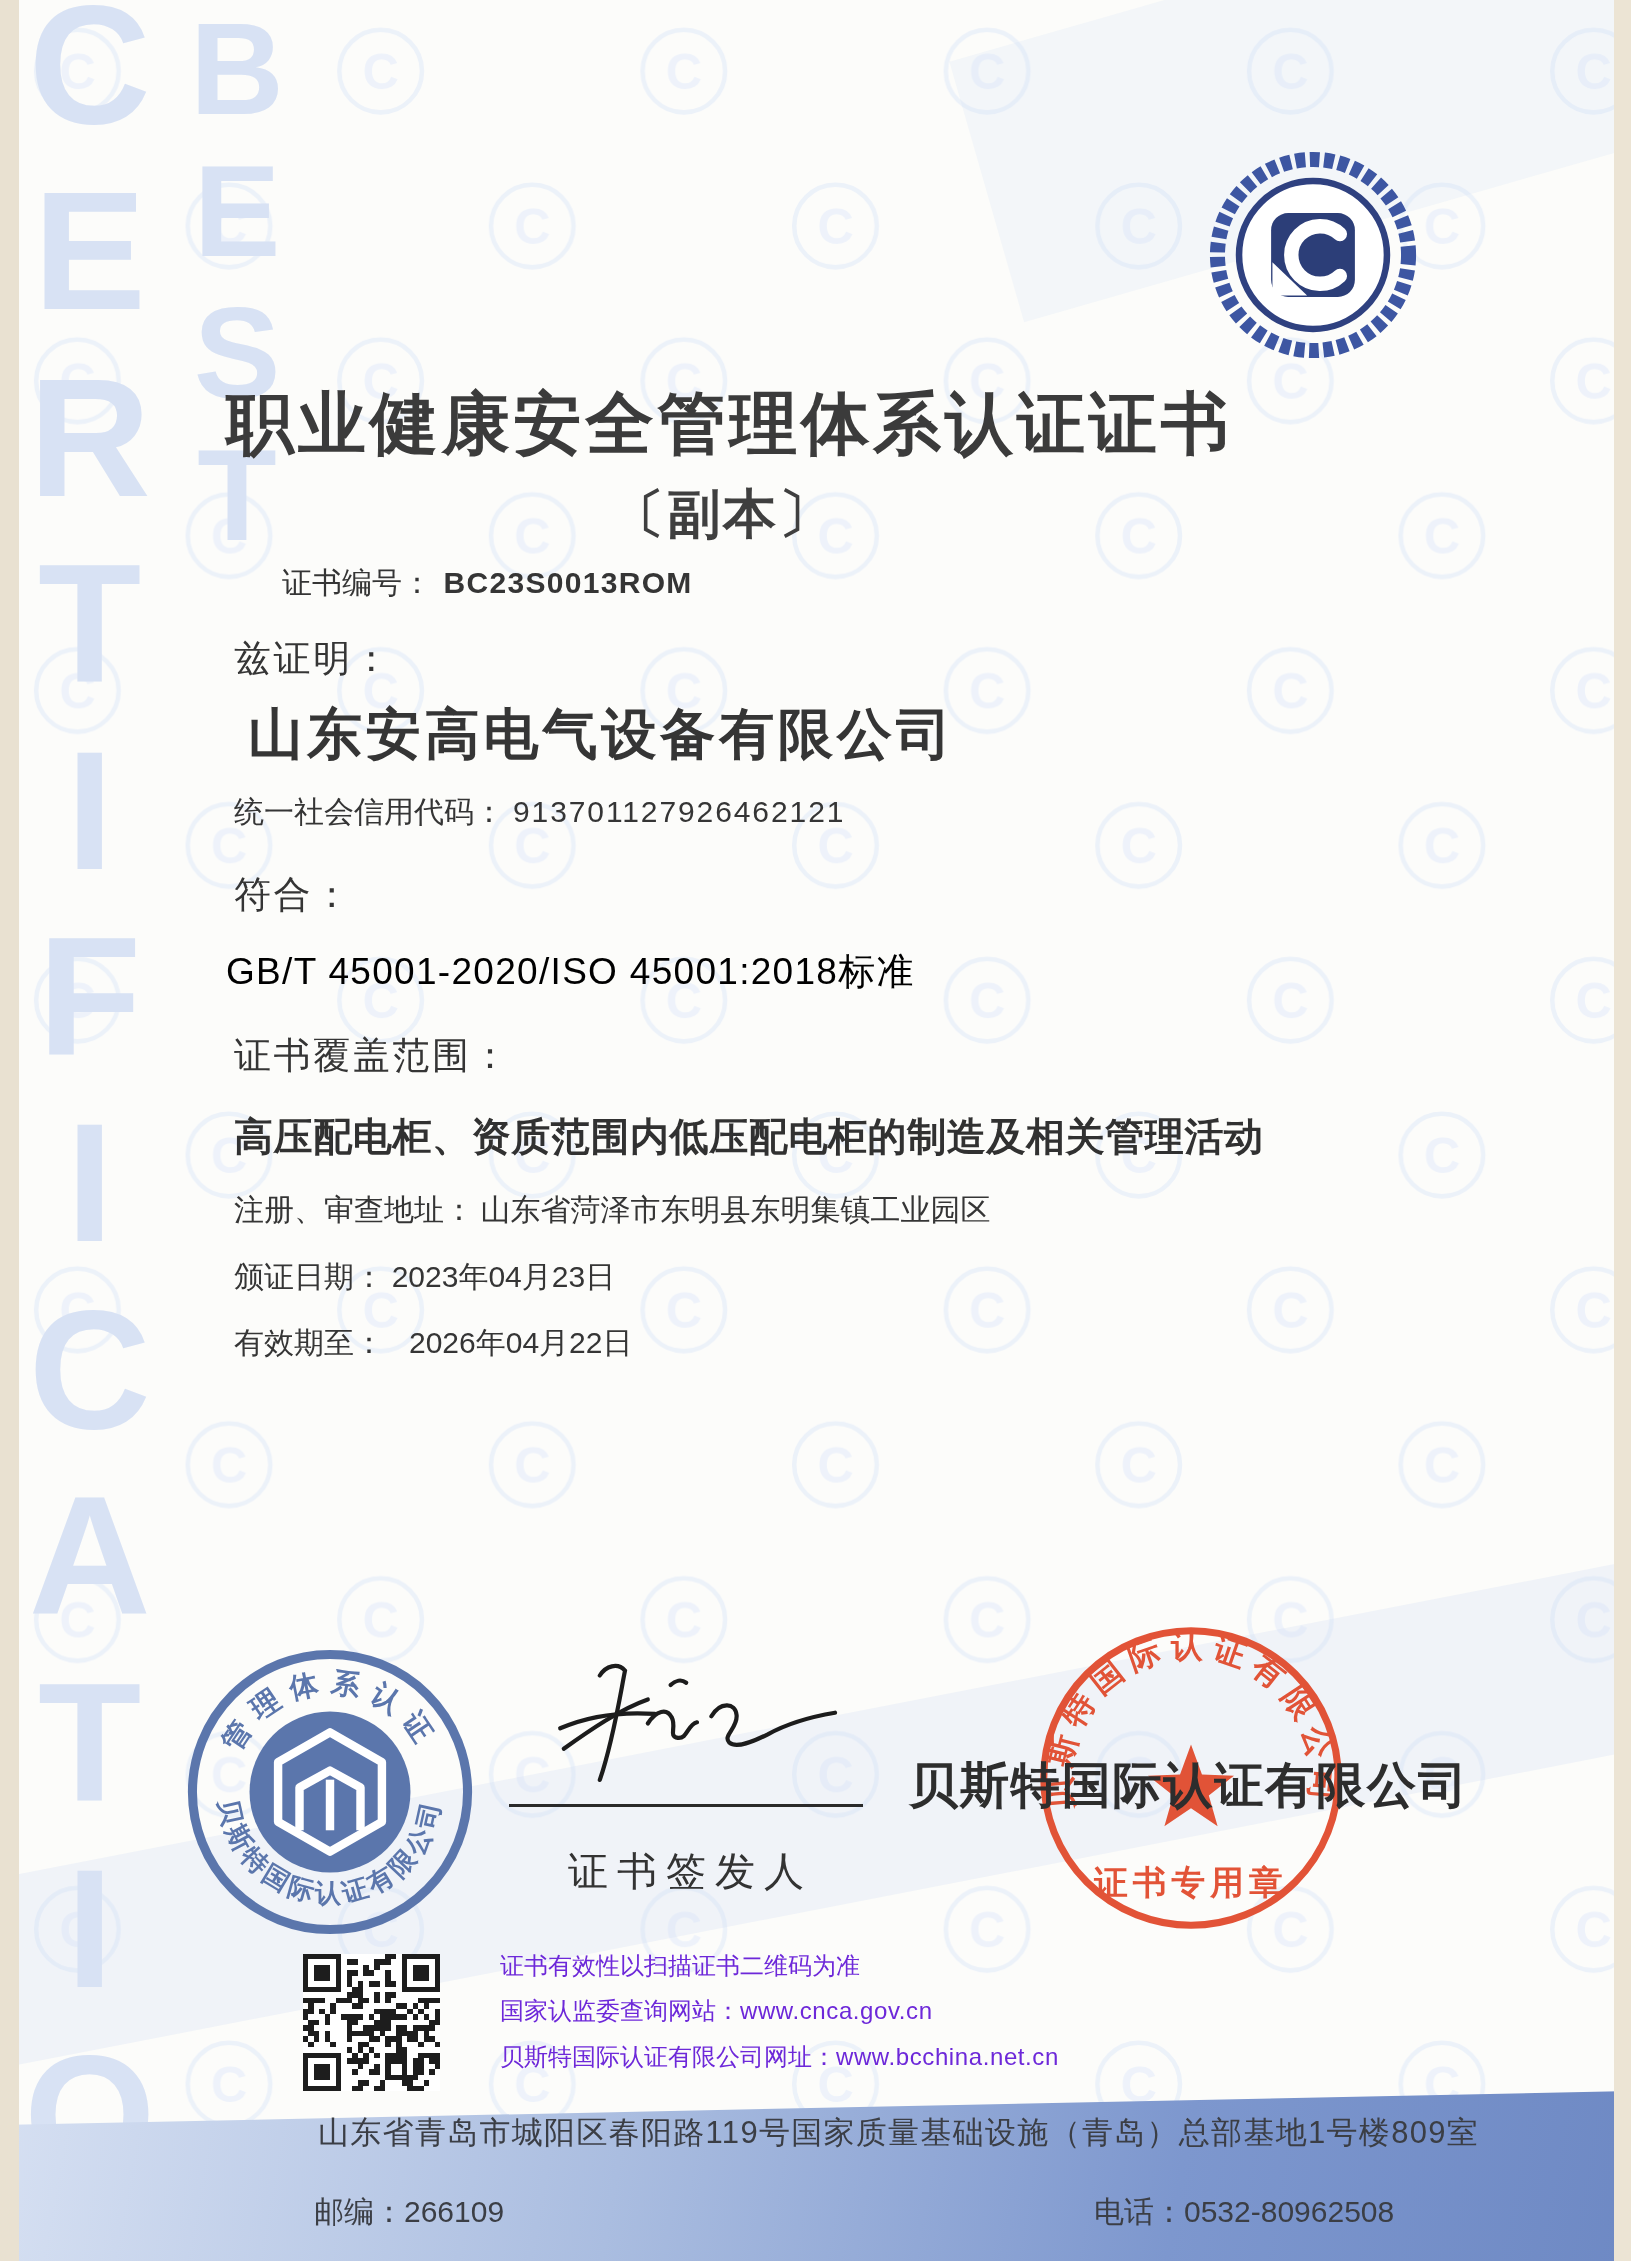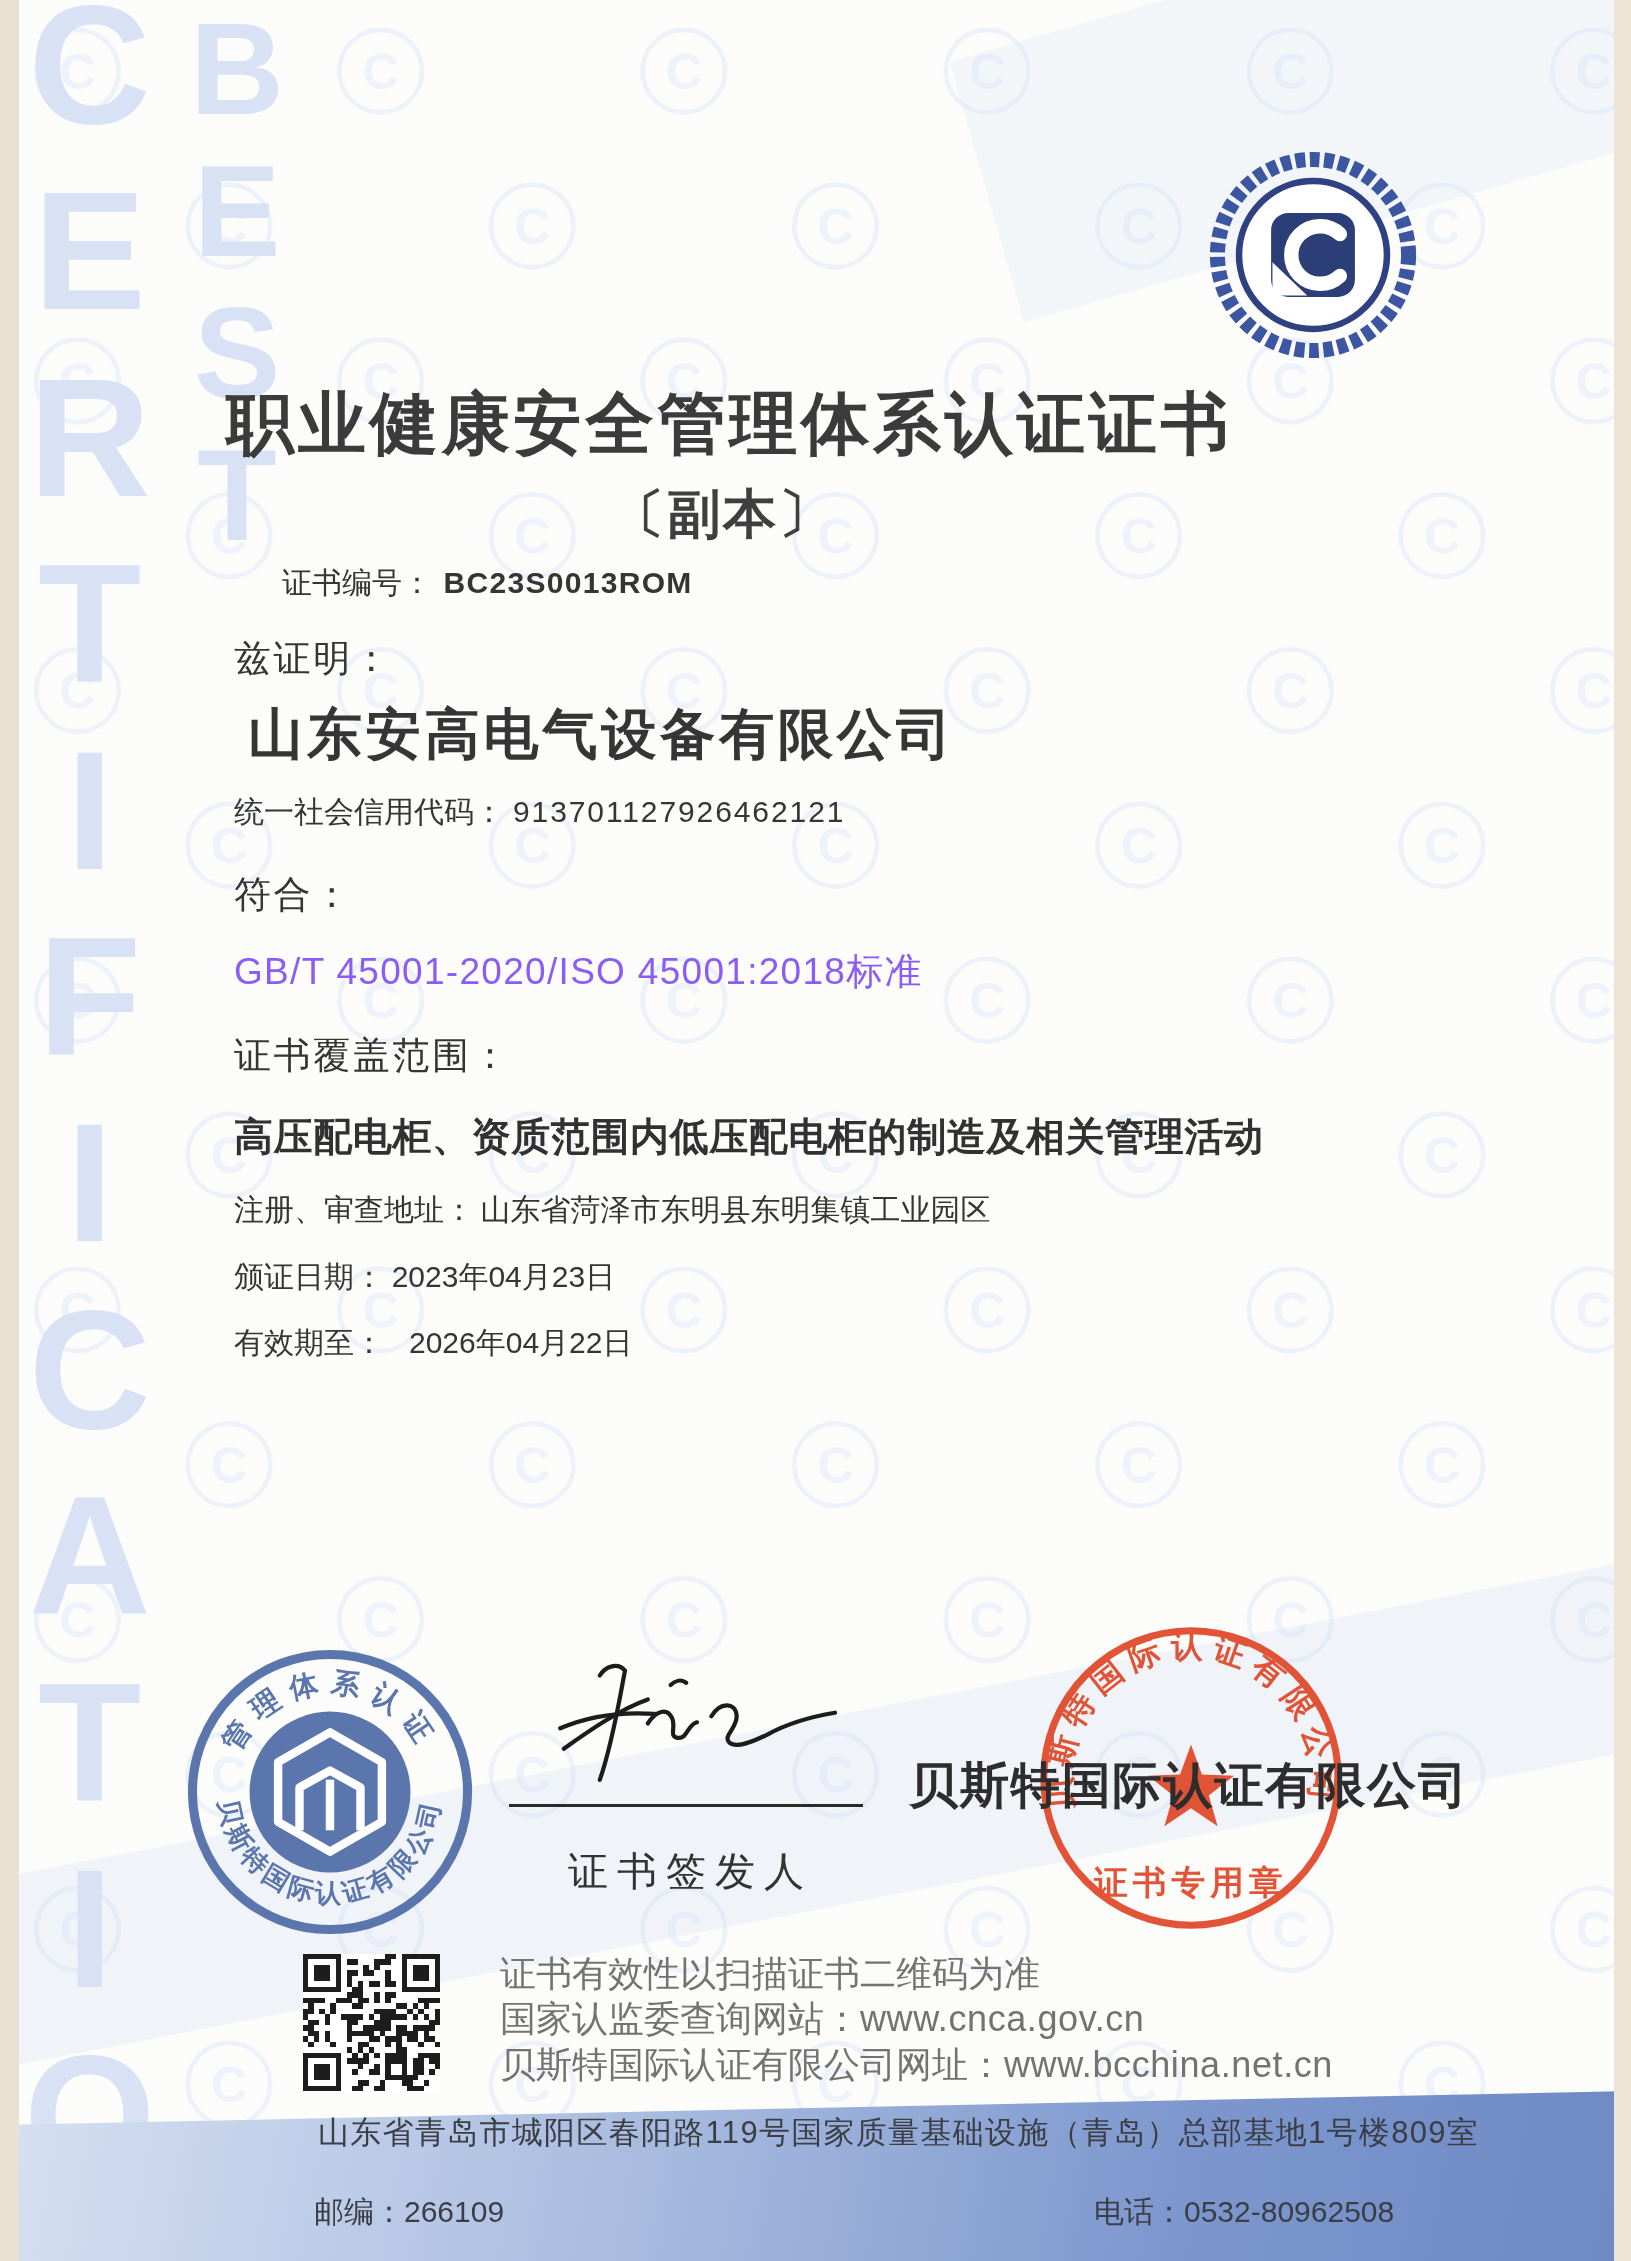--- a/index.html
+++ b/index.html
@@ -27,40 +27,40 @@
             color:#3f3f3f;letter-spacing:2.6px;z-index:3;}
   
   .row{display:flex;align-items:baseline;white-space:nowrap;z-index:3;color:#353535;}
   .r-certno{left:234px;top:563px;font-size:30px;margin-left:48px;}
   .r-certno .val{font-weight:700;margin-left:11.6px;letter-spacing:1.3px;}
   .r-certify{left:234px;top:634px;font-size:37px;font-weight:500;letter-spacing:2.6px;}
   .r-company{left:248px;top:698px;font-size:55px;font-weight:700;letter-spacing:3.9px;}
   .r-credit{left:234px;top:792px;font-size:30px;}
   .r-credit .val{margin-left:9px;letter-spacing:1.9px;}
   .r-conform{left:234px;top:870px;font-size:37px;font-weight:500;letter-spacing:2.6px;}
-  .r-standard{left:234px;top:947px;font-size:37px;font-weight:500;letter-spacing:1.3px;color:#8b5cf6;}
+  .r-standard{left:226px;top:947px;font-size:37px;font-weight:500;letter-spacing:1.3px;color:#000000;}
   .r-scopelabel{left:234px;top:1031px;font-size:37px;font-weight:500;letter-spacing:2.6px;}
   .r-scope{left:234px;top:1110px;font-size:39px;font-weight:600;letter-spacing:0.6px;color:#313131;}
   .r-reg{left:234px;top:1190px;font-size:30px;}
   .r-reg .val{margin-left:6.5px;}
   .r-issue{left:234px;top:1257px;font-size:30px;}
   .r-issue .val{margin-left:7.7px;}
   .r-valid{left:234px;top:1323px;font-size:30px;}
   .r-valid .val{margin-left:25px;}
   
   .blue-seal{left:184px;top:1646px;z-index:3;}
   .signature{left:529px;top:1649px;z-index:4;}
   .sig-line{left:509px;top:1804px;width:354px;height:0;border-top:3.9px solid #2a2a2a;z-index:4;}
   .sig-label{left:568px;top:1844px;font-size:40px;letter-spacing:9px;color:#333;z-index:4;}
   .issuer{left:909px;top:1753px;font-size:49px;font-weight:700;letter-spacing:1.9px;
           color:#2d2d2d;white-space:nowrap;z-index:6;}
   .red-seal{left:1036px;top:1623px;z-index:5;opacity:.95;}
   
   .qr{left:303px;top:1954px;z-index:3;}
-  .note{left:500px;font-size:36px;color:#737373;white-space:nowrap;z-index:3;text-align:center;}
+  .note{left:500px;font-size:24px;color:#6d28d9;white-space:nowrap;z-index:3;text-align:center;}
   .note-1{top:1950px;}
   .note-2{top:1995px;}
   .note-3{top:2041px;}
   .note .url{letter-spacing:0.6px;}
   
   .band{left:0;top:2091px;width:1631px;height:170px;z-index:2;
         background:linear-gradient(100deg,#d6e0f2 0%,#aabde0 38%,#7d97ce 72%,#6e89c4 100%);
         clip-path:polygon(0 34px,100% 0,100% 100%,0 100%);}
   .f-address{left:318px;top:2112px;font-size:31px;letter-spacing:1.3px;color:#3b3e45;z-index:3;white-space:nowrap;}
   .f-zip{left:314px;top:2192px;font-size:30px;color:#3b3e45;z-index:3;}

